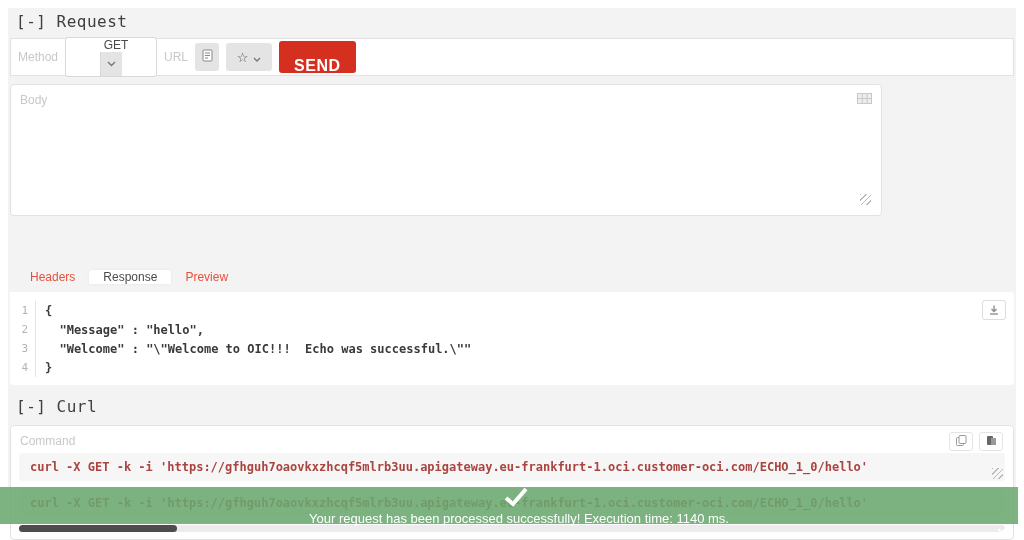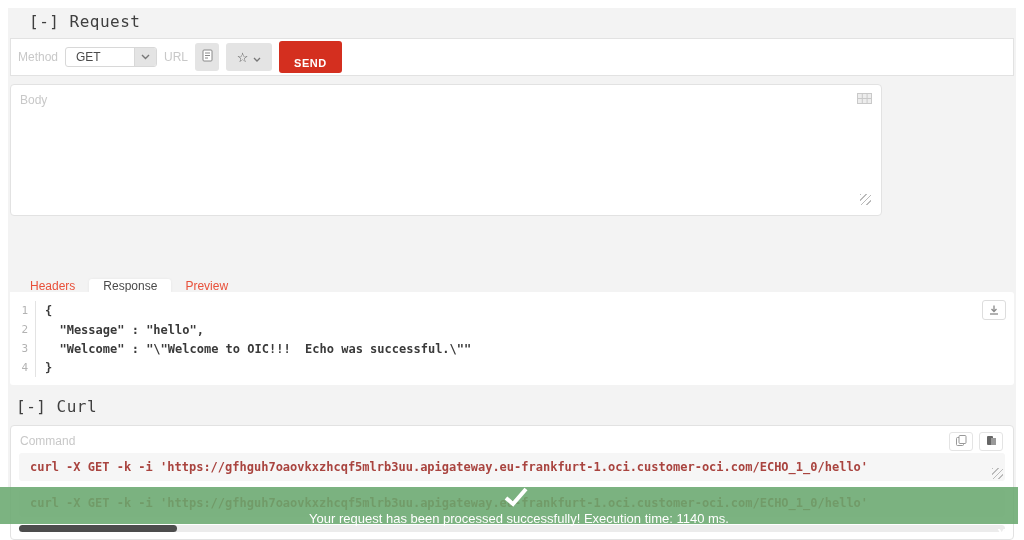--- a/index.html
+++ b/index.html
@@ -2,51 +2,51 @@
 <html><head>
 <meta charset="utf-8">
 <style>
   * { margin:0; padding:0; box-sizing:border-box; }
   html,body { width:1024px; height:540px; background:#ffffff; font-family:"Liberation Sans", sans-serif; }
   #app { position:relative; width:1024px; height:540px; overflow:hidden; background:#fff; }
 
   .gray-bg { position:absolute; left:8px; top:8px; width:1008px; height:479px; background:#f3f3f3; }
 
   .sec-hdr { position:absolute; font-family:"DejaVu Sans Mono", monospace; font-size:16px; color:#3f3f3f; letter-spacing:0.5px; }
-  .hdr-request { left:16px; top:12px;margin-left:13px; }
+  .hdr-request { left:16px; top:12px; }
   .hdr-response { left:16px; top:237px; }
   .hdr-curl { left:16px; top:397px; }
 
   
   .req-row { position:absolute; left:10px; top:38px; width:1004px; height:38px; background:#fff;
              border:1px solid #e2e2e2; border-radius:0; display:flex; align-items:center; padding:0 7px; gap:7px; }
   .ghost-label { color:#c8c8c8; font-size:12px; white-space:nowrap; }
-  .method-select { width:92px; height:20px; border:1px solid #d8d8d8; border-radius:3px; display:flex; align-items:center; background:#fff; cursor:pointer; overflow:hidden; }
+  .method-select { width:92px; height:40px; border:1px solid #d8d8d8; border-radius:3px; display:flex; align-items:center; background:#fff; cursor:pointer; overflow:hidden;flex-direction:column; }
   .method-select .val { flex:1; padding-left:10px; font-size:12px; color:#4a4a4a; }
   .method-select .arrow { width:22px; height:100%; background:#e4e4e4; border-left:1px solid #d8d8d8; display:flex; align-items:center; justify-content:center; }
   .sq-btn { width:24px; height:28px; background:#e4e4e4; border:none; border-radius:3px; display:flex; align-items:center; justify-content:center; cursor:pointer; }
   .url-input { flex:1; height:28px; border:1px solid #dcdcdc; border-radius:2px; padding:0 9px; font-size:12px; color:#4a4a4a; outline:none; }
   .fav-box { width:46px; height:28px; background:#e4e4e4; border-radius:3px; display:flex; align-items:center; justify-content:center; gap:5px; cursor:pointer; }
   .fav-box .star { font-size:13px; color:#555; line-height:1; }
   .send-btn { height:28px; padding:16px 15px; background:#d42f1f; color:#fff; border:none; border-radius:3px;
-              font-size:11px; font-weight:bold; letter-spacing:0.5px; cursor:pointer; }
+              font-size:16px; font-weight:bold; letter-spacing:0.5px; cursor:pointer; }
 
   
   .body-card { position:absolute; left:10px; top:84px; width:872px; height:132px; background:#fff; border:1px solid #e2e2e2; border-radius:4px; }
   .body-card .lbl { position:absolute; left:9px; top:8px; }
   .body-card .grid-btn { position:absolute; right:9px; top:7px; background:none; border:none; cursor:pointer; }
   .body-ta { position:absolute; left:8px; right:8px; top:28px; bottom:8px; width:986px; height:94px;
              border:1px solid #ddd; border-radius:4px; resize:none; padding:10px 12px;
              font-family:"DejaVu Sans Mono", monospace; font-size:12px; color:#4a4a4a; outline:none; }
   .body-ta::placeholder { color:#c3c3c3; }
   .resize-grip { position:absolute; right:2px; bottom:2px; width:11px; height:11px;
                  background:repeating-linear-gradient(135deg,#bbb 0 1px,transparent 1px 4px); }
 
   
-  .tabs { position:absolute; left:16px; top:261px; height:32px; display:flex; align-items:flex-end; }
+  .tabs { position:absolute; left:16px; top:261px; height:32px; display:flex; align-items:center; }
   .tab { display:flex; align-items:center; padding:0 14px; font-size:12px; color:#e8503a; cursor:pointer; }
   .tab.active { background:#fff; color:#4a4a4a; border-radius:3px 3px 0 0; box-shadow:0 0 3px rgba(0,0,0,0.06); }
 
   
   .resp-panel { position:absolute; left:10px; top:292px; width:1004px; height:93px; background:#fff; border-radius:0 3px 3px 3px; }
   .dl-btn { position:absolute; right:8px; top:8px; width:24px; height:20px; background:#fff; border:1px solid #ddd; border-radius:3px;
             display:flex; align-items:center; justify-content:center; cursor:pointer; }
   .code { position:absolute; left:4px; top:9px; }
   .code-line { display:flex; height:19px; align-items:center; }
   .code-line .num { width:22px; text-align:right; padding-right:7px; font-family:"DejaVu Sans Mono", monospace;

